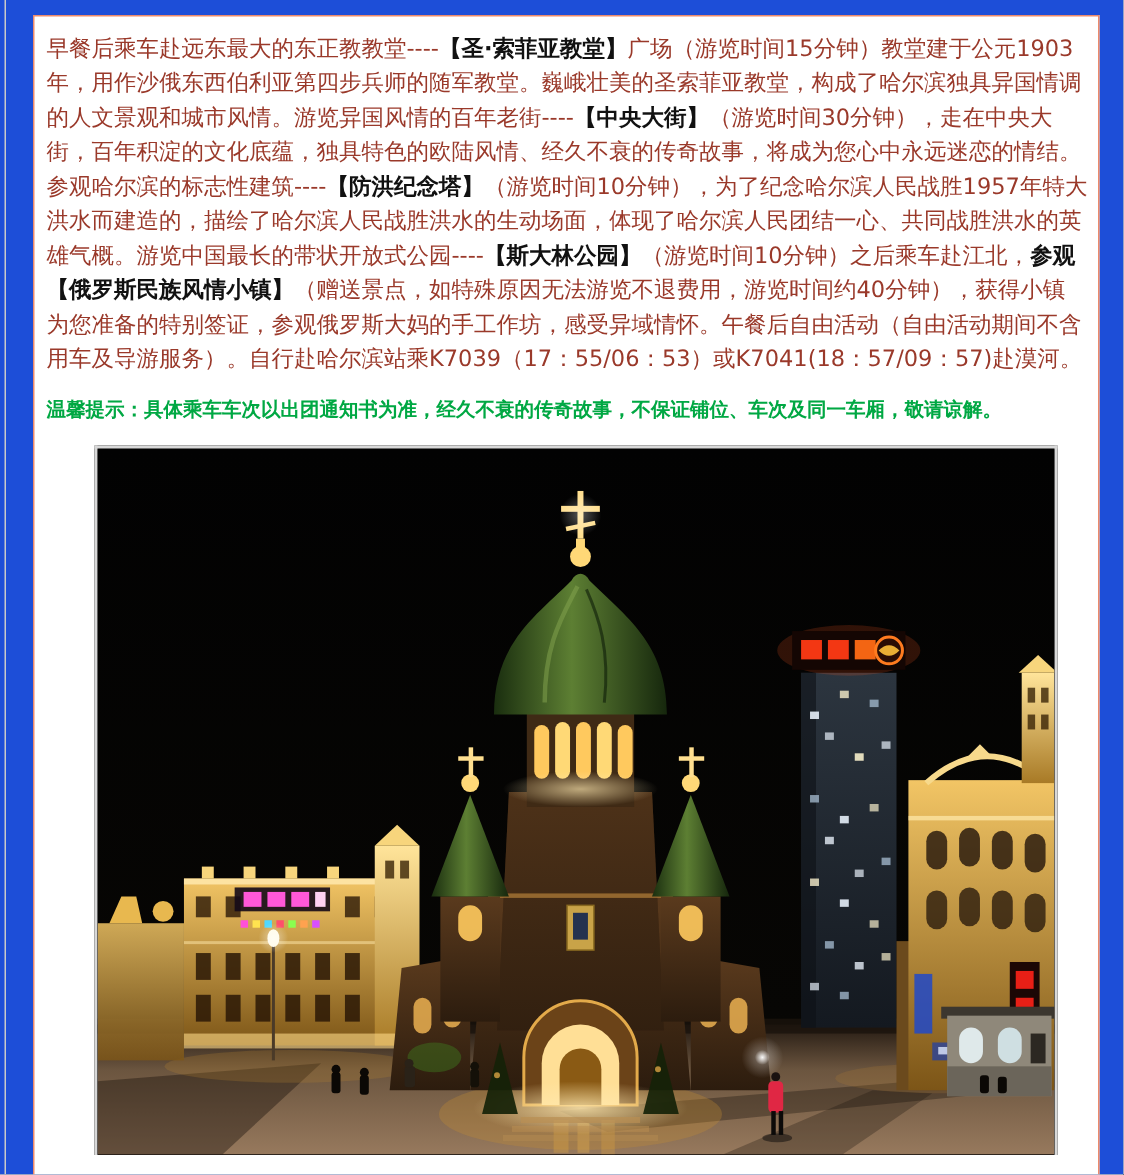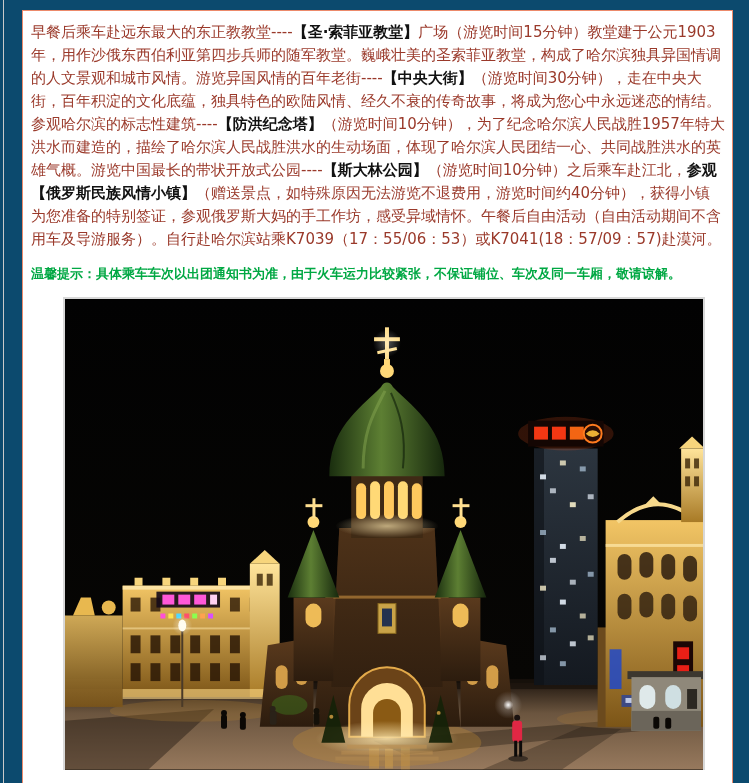--- a/index.html
+++ b/index.html
@@ -9,21 +9,21 @@
     --highlight:#111111;
     --tip-green:#00a843;
     --photo-frame:#d8d8d8;
   }
   *{margin:0;padding:0;box-sizing:border-box;}
   html,body{background:#ffffff;}
   body{
     font-family:"DejaVu Sans","Liberation Sans",sans-serif;
     width:749px;height:783px;overflow:hidden;
   }
-  #screen{position:relative;width:749px;height:783px;background:#0c4a6e;overflow:hidden;}
+  #screen{position:relative;width:749px;height:783px;background:#1d4ed8;overflow:hidden;}
   .left-rule{position:absolute;left:3px;top:0;width:1px;height:783px;background:var(--left-rule);}
   .content-box{
     position:absolute;left:22px;top:10px;width:711px;height:820px;
     border:1px solid var(--box-border);background:#fff;
     padding:10px 7px 0 8px;
   }
   .itinerary-paragraph{
     font-size:15px;line-height:23px;color:var(--text-red);
     letter-spacing:0;
   }
@@ -42,21 +42,21 @@
 </head>
 <body>
 
 <div id="screen">
   <div class="left-rule"></div>
 
   <div class="content-box">
 
     <div class="itinerary-paragraph"><span>早餐后乘车赴远东最大的东正教教堂----</span><span class="seg-bold">【圣·索菲亚教堂】</span><span>广场（游览时间15分钟）教堂建于公元1903年，用作沙俄东西伯利亚第四步兵师的随军教堂。巍峨壮美的圣索菲亚教堂，构成了哈尔滨独具异国情调的人文景观和城市风情。游览异国风情的百年老街----</span><span class="seg-bold">【中央大街】</span><span>（游览时间30分钟），走在中央大街，百年积淀的文化底蕴，独具特色的欧陆风情、经久不衰的传奇故事，将成为您心中永远迷恋的情结。参观哈尔滨的标志性建筑----</span><span class="seg-bold">【防洪纪念塔】</span><span>（游览时间10分钟），为了纪念哈尔滨人民战胜1957年特大洪水而建造的，描绘了哈尔滨人民战胜洪水的生动场面，体现了哈尔滨人民团结一心、共同战胜洪水的英雄气概。游览中国最长的带状开放式公园----</span><span class="seg-bold">【斯大林公园】</span><span>（游览时间10分钟）之后乘车赴江北，</span><span class="seg-bold">参观【俄罗斯民族风情小镇】</span><span>（赠送景点，如特殊原因无法游览不退费用，游览时间约40分钟），获得小镇为您准备的特别签证，参观俄罗斯大妈的手工作坊，感受异域情怀。午餐后自由活动（自由活动期间不含用车及导游服务）。自行赴哈尔滨站乘K7039（17：55/06：53）或K7041(18：57/09：57)赴漠河。</span></div>
 
-    <div class="tip-line">温馨提示：具体乘车车次以出团通知书为准，由于火车运力比较紧张，不保证铺位、车次及同一车厢，敬请谅解。</div>
+    <div class="tip-line">温馨提示：具体乘车车次以出团通知书为准，经久不衰的传奇故事，不保证铺位、车次及同一车厢，敬请谅解。</div>
 
     <div class="photo-frame">
       <svg width="638" height="471" viewBox="0 0 642 473" xmlns="http://www.w3.org/2000/svg">
         <defs>
           <linearGradient id="skyGrad" x1="0" y1="0" x2="0" y2="1">
             <stop offset="0" stop-color="#020202"></stop>
               <stop offset="0.8" stop-color="#070604"></stop>
               <stop offset="1" stop-color="#0d0b07"></stop>
           </linearGradient>
           <linearGradient id="paveGrad" x1="0" y1="0" x2="0" y2="1">

